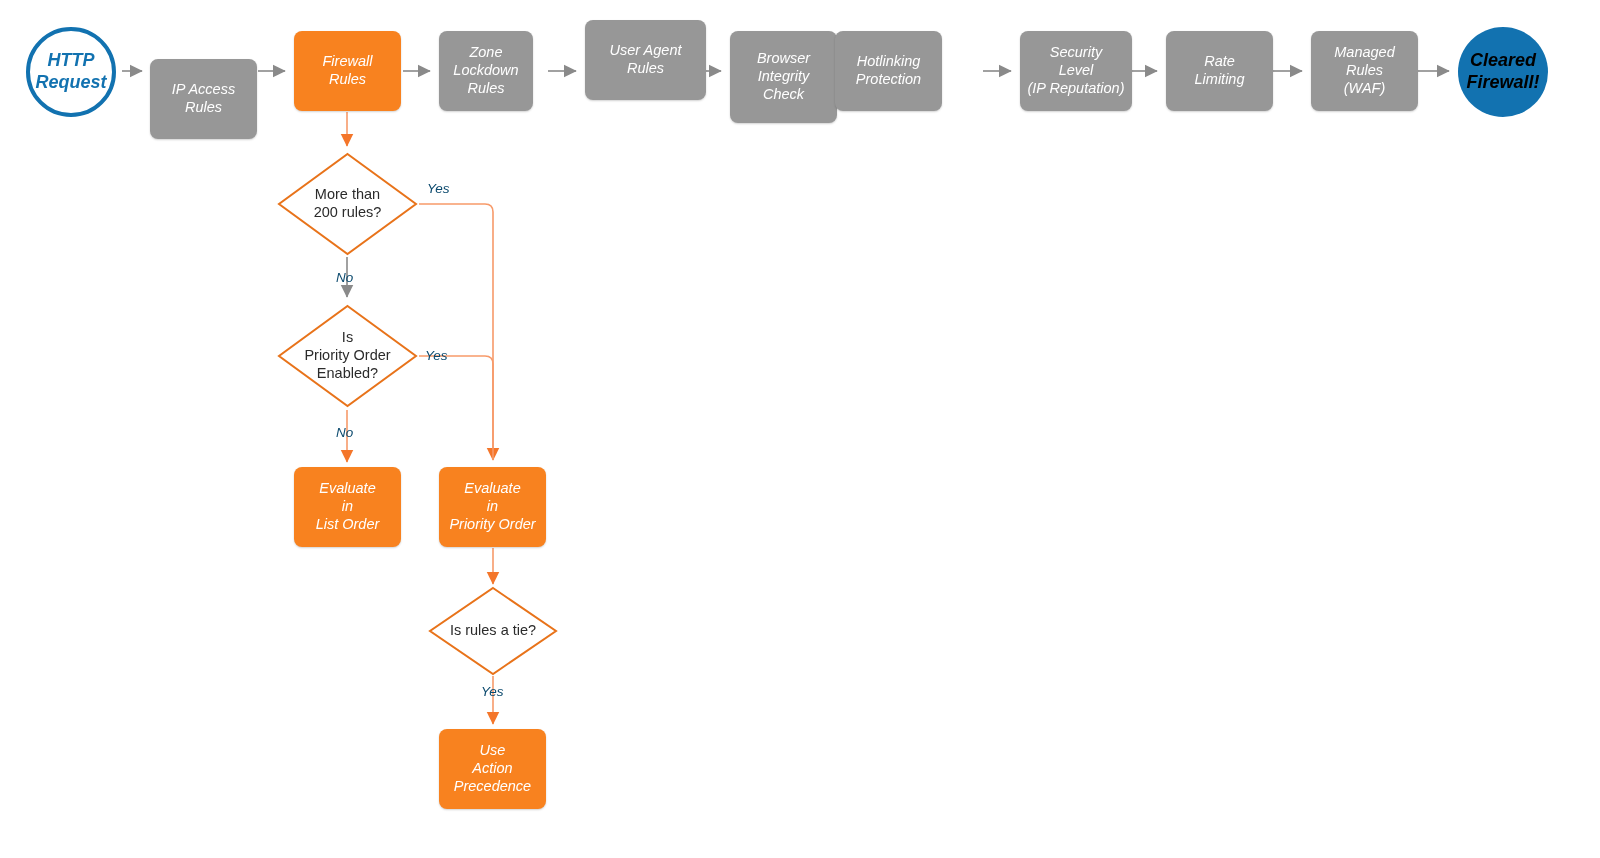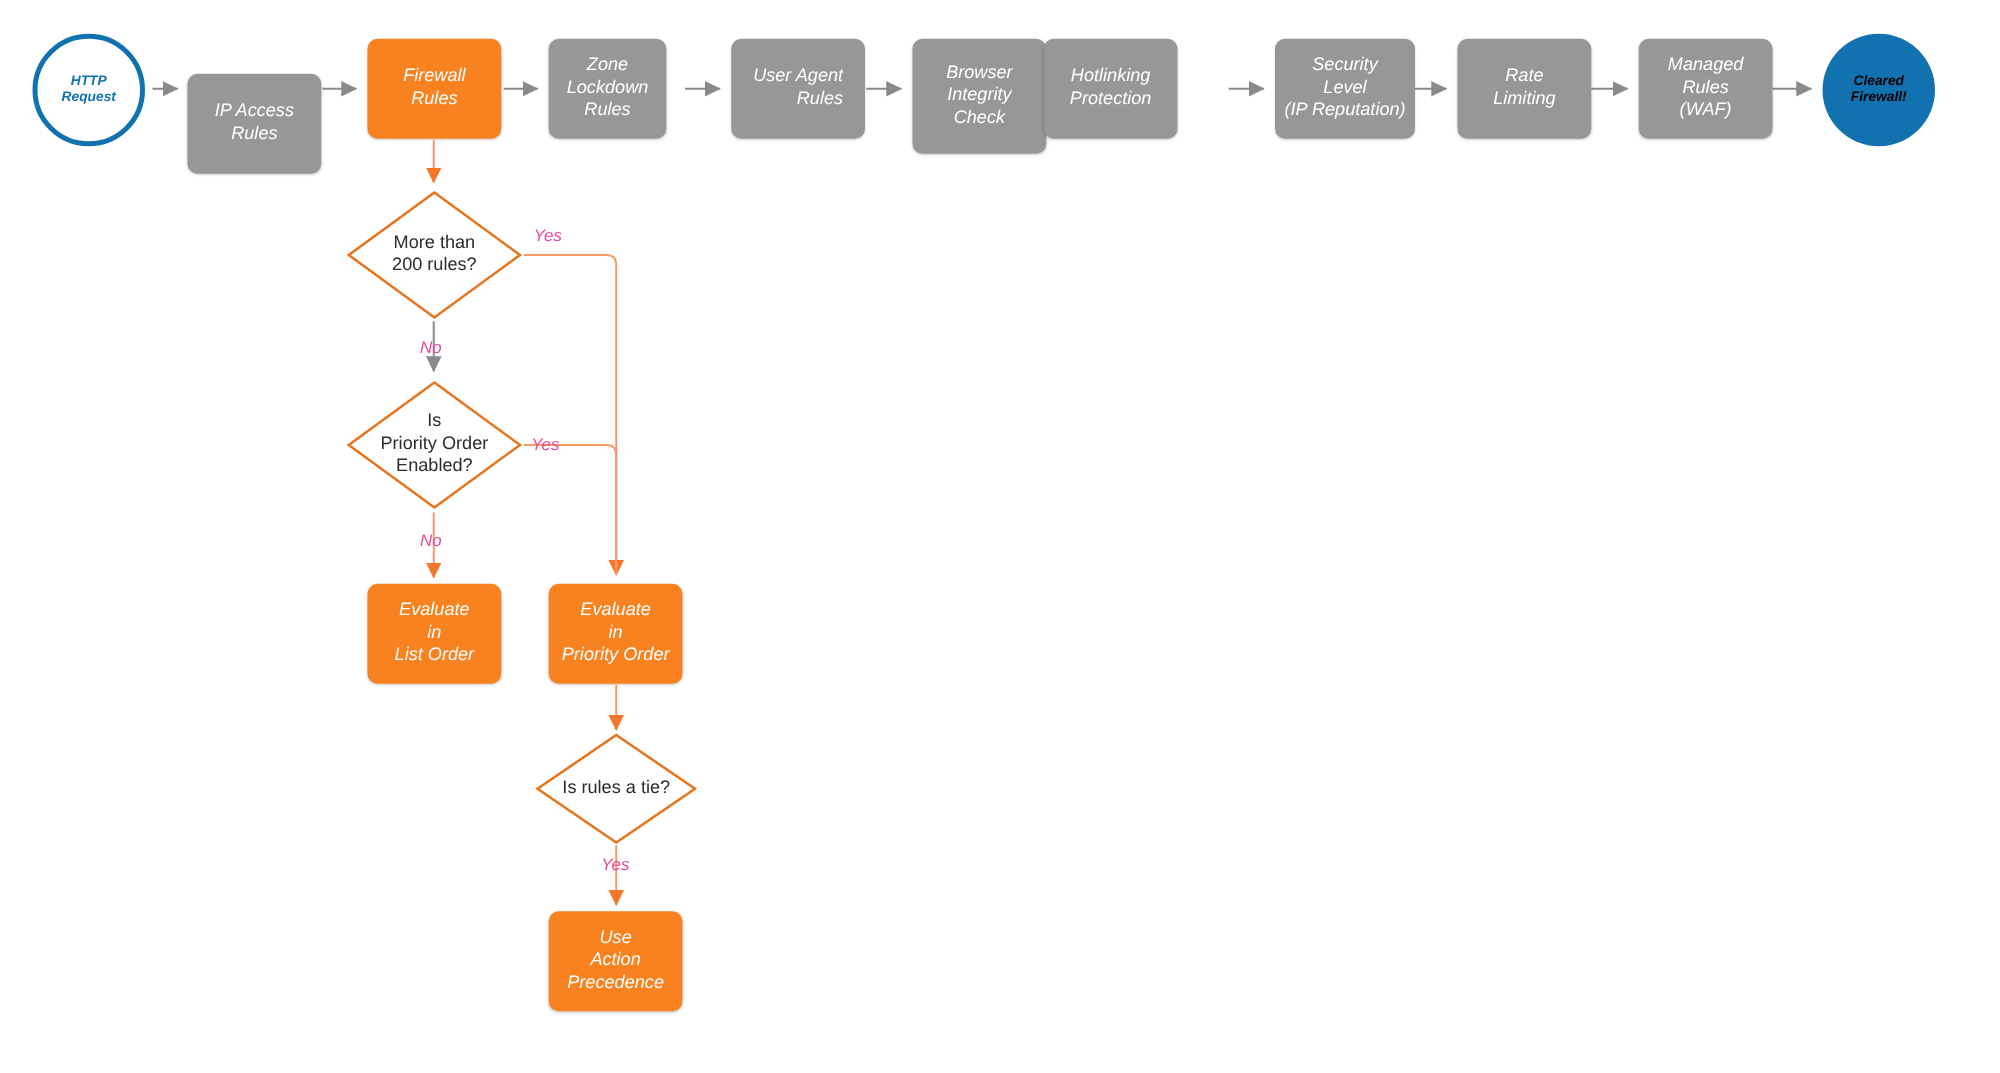--- a/index.html
+++ b/index.html
@@ -41,21 +41,21 @@
     color: #ffffff;
     box-shadow: 0 1px 2px rgba(0,0,0,0.18);
   }
   .proc.grey  { background: #979797; }
   .proc.orange{ background: #f8821f; }
 
   .terminator {
     border-radius: 50%;
     font-style: italic;
     font-weight: bold;
-    font-size: 11px;
+    font-size: 18px;
   }
   .terminator.outline {
     background: #ffffff;
     border: 4px solid #1272b0;
     color: #1272b0;
   }
   .terminator.filled {
     background: #1272b0;
     color: #000000;
   }
@@ -73,21 +73,21 @@
   .decision .dia-label {
     position: relative;
     z-index: 2;
     padding: 0 6px;
   }
 
   .edge-label {
     position: absolute;
     font-size: 13.5px;
     font-style: italic;
-    color: #ec4899;
+    color: #0c4a6e;
     white-space: nowrap;
   }
 </style>
 </head>
 <body>
 
 <div id="canvas">
 
   <svg id="wires" viewBox="0 0 1600 858">
     <defs>
@@ -132,21 +132,21 @@
   </div>
 
   <div class="node proc orange" style="left:294px; top:31px; width:107px; height:80px;">
     <span>Firewall<br>Rules</span>
   </div>
 
   <div class="node proc grey" style="left:439px; top:31px; width:94px; height:80px;">
     <span>Zone<br>Lockdown<br>Rules</span>
   </div>
 
-  <div class="node proc grey" style="left:585px; top:31px; width:107px; height:80px;text-align:right;">
+  <div class="node proc grey" style="left:585px; top:20px; width:121px; height:80px;">
     <span>User Agent<br>Rules</span>
   </div>
 
   <div class="node proc grey" style="left:730px; top:31px; width:107px; height:92px;">
     <span>Browser<br>Integrity<br>Check</span>
   </div>
 
   <div class="node proc grey" style="left:835px; top:31px; width:107px; height:80px;">
     <span>Hotlinking<br>Protection</span>
   </div>

